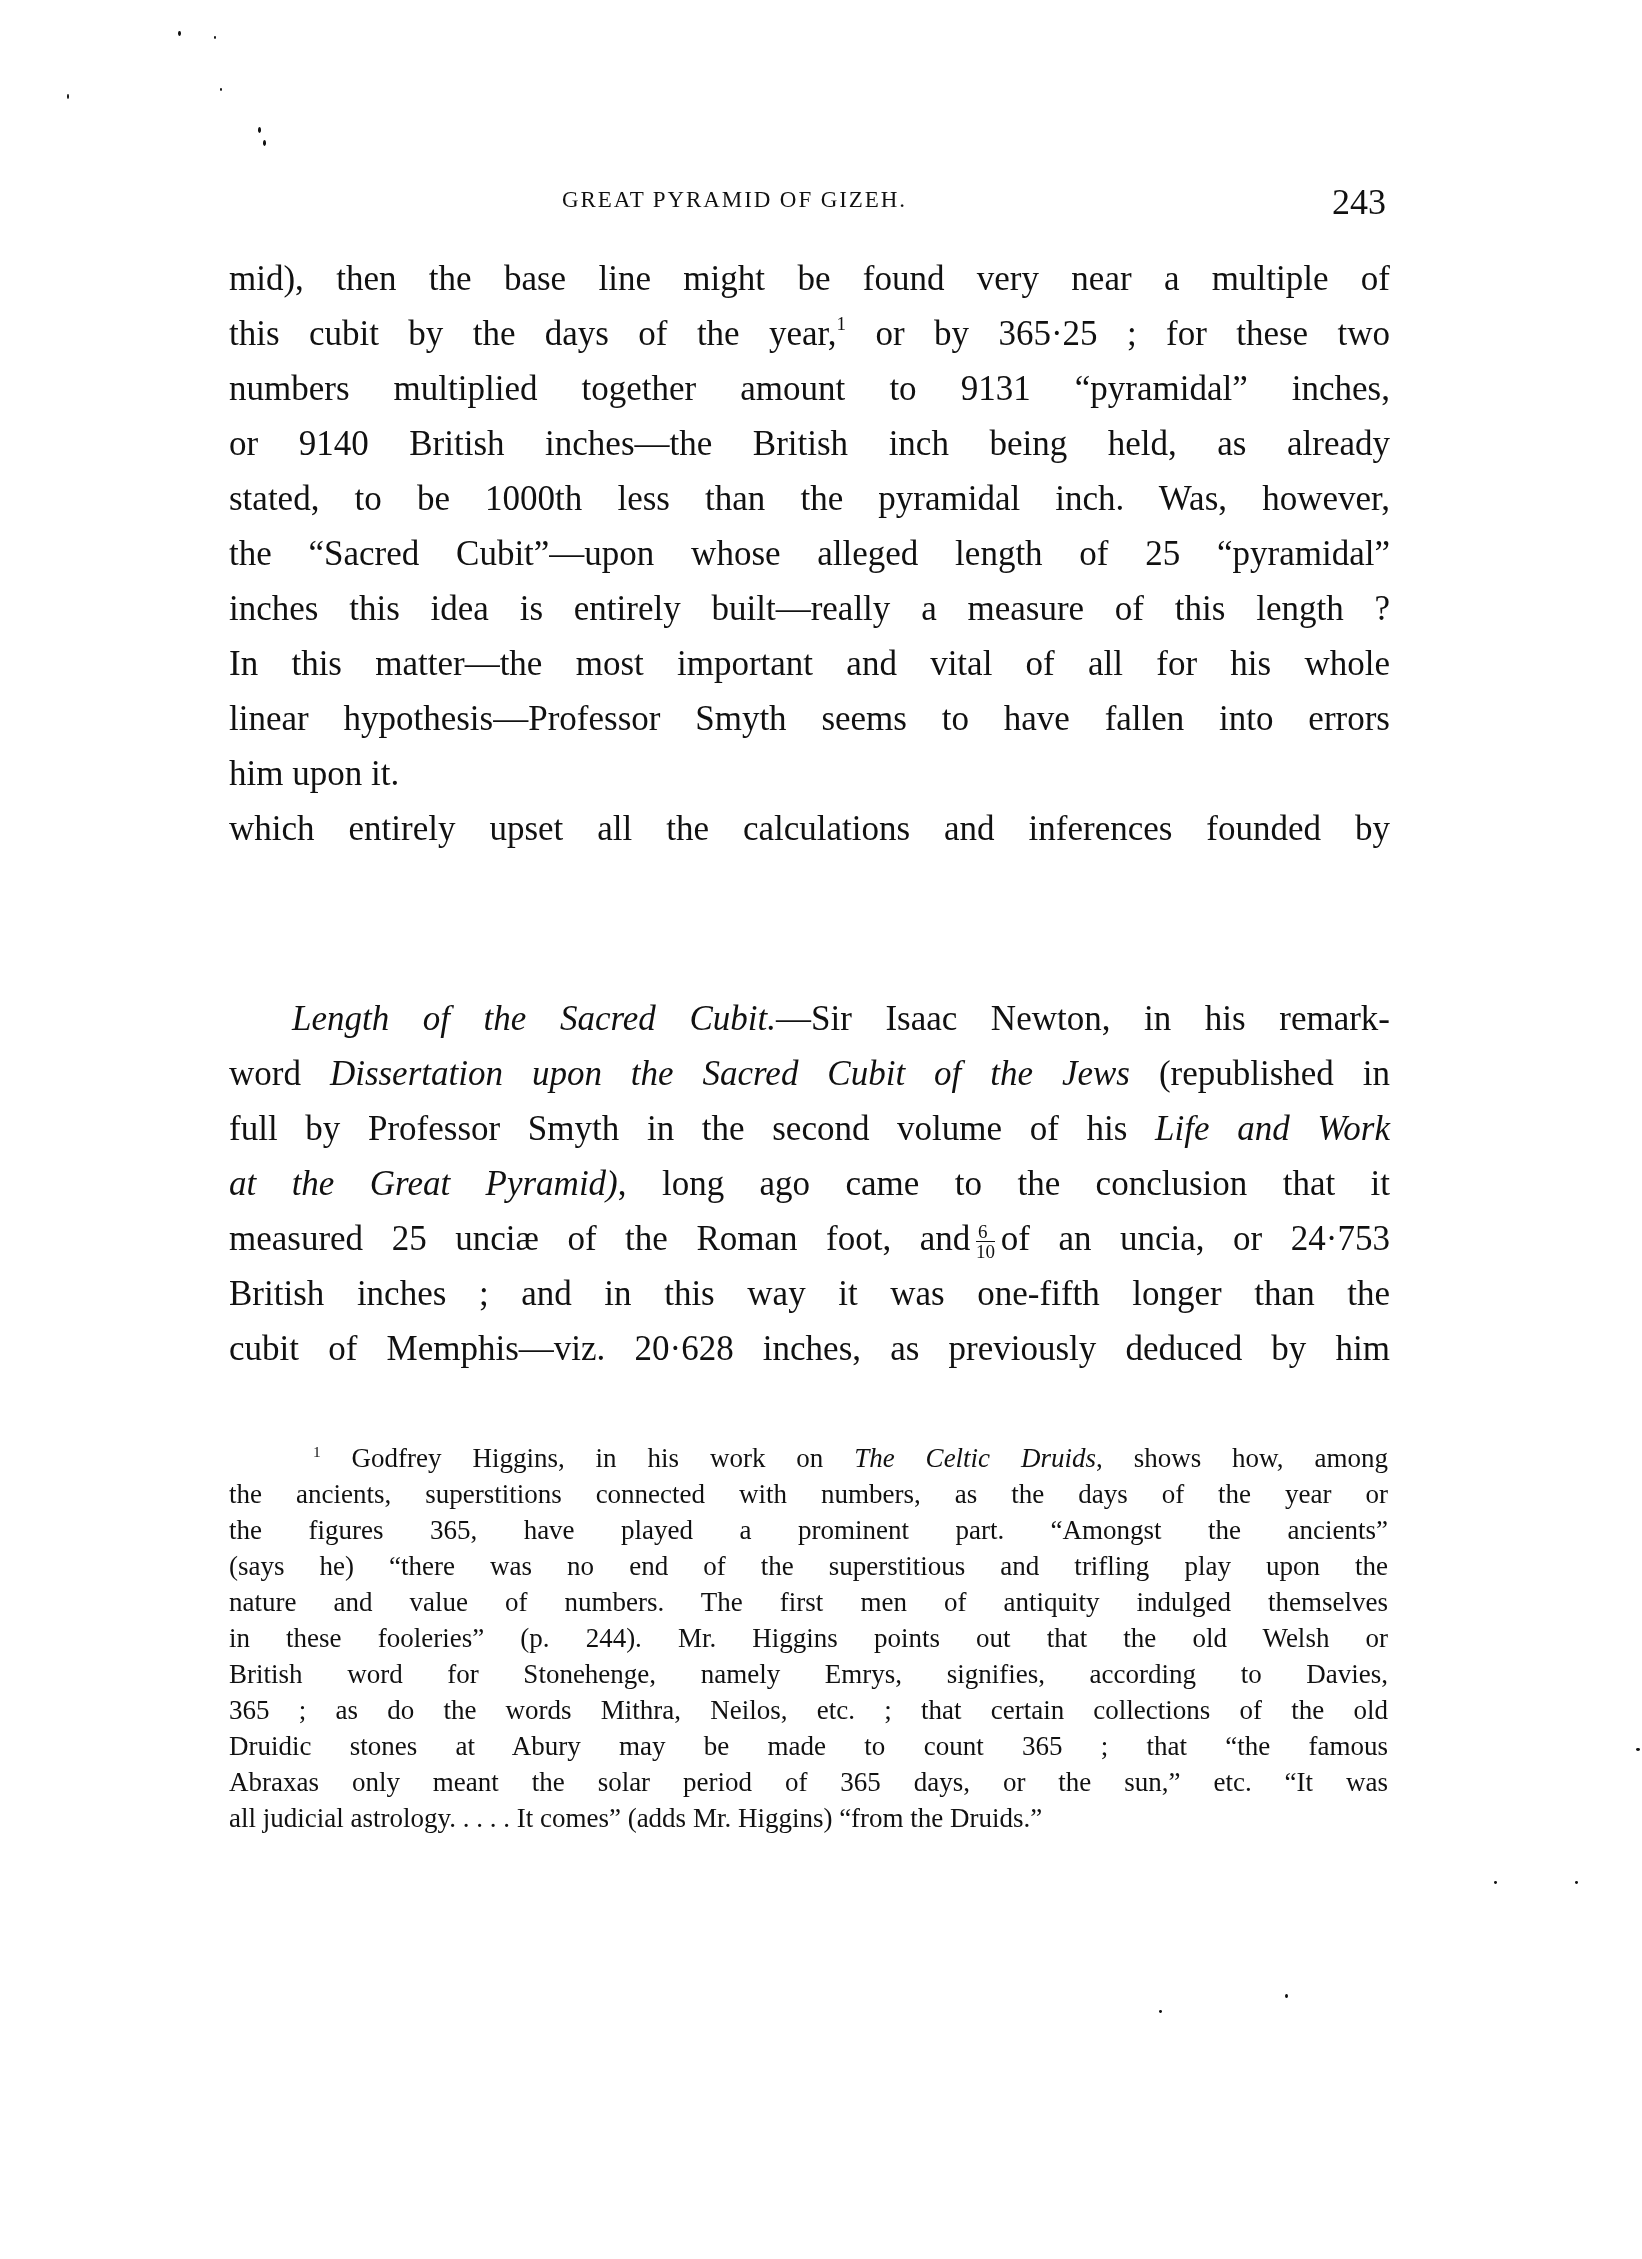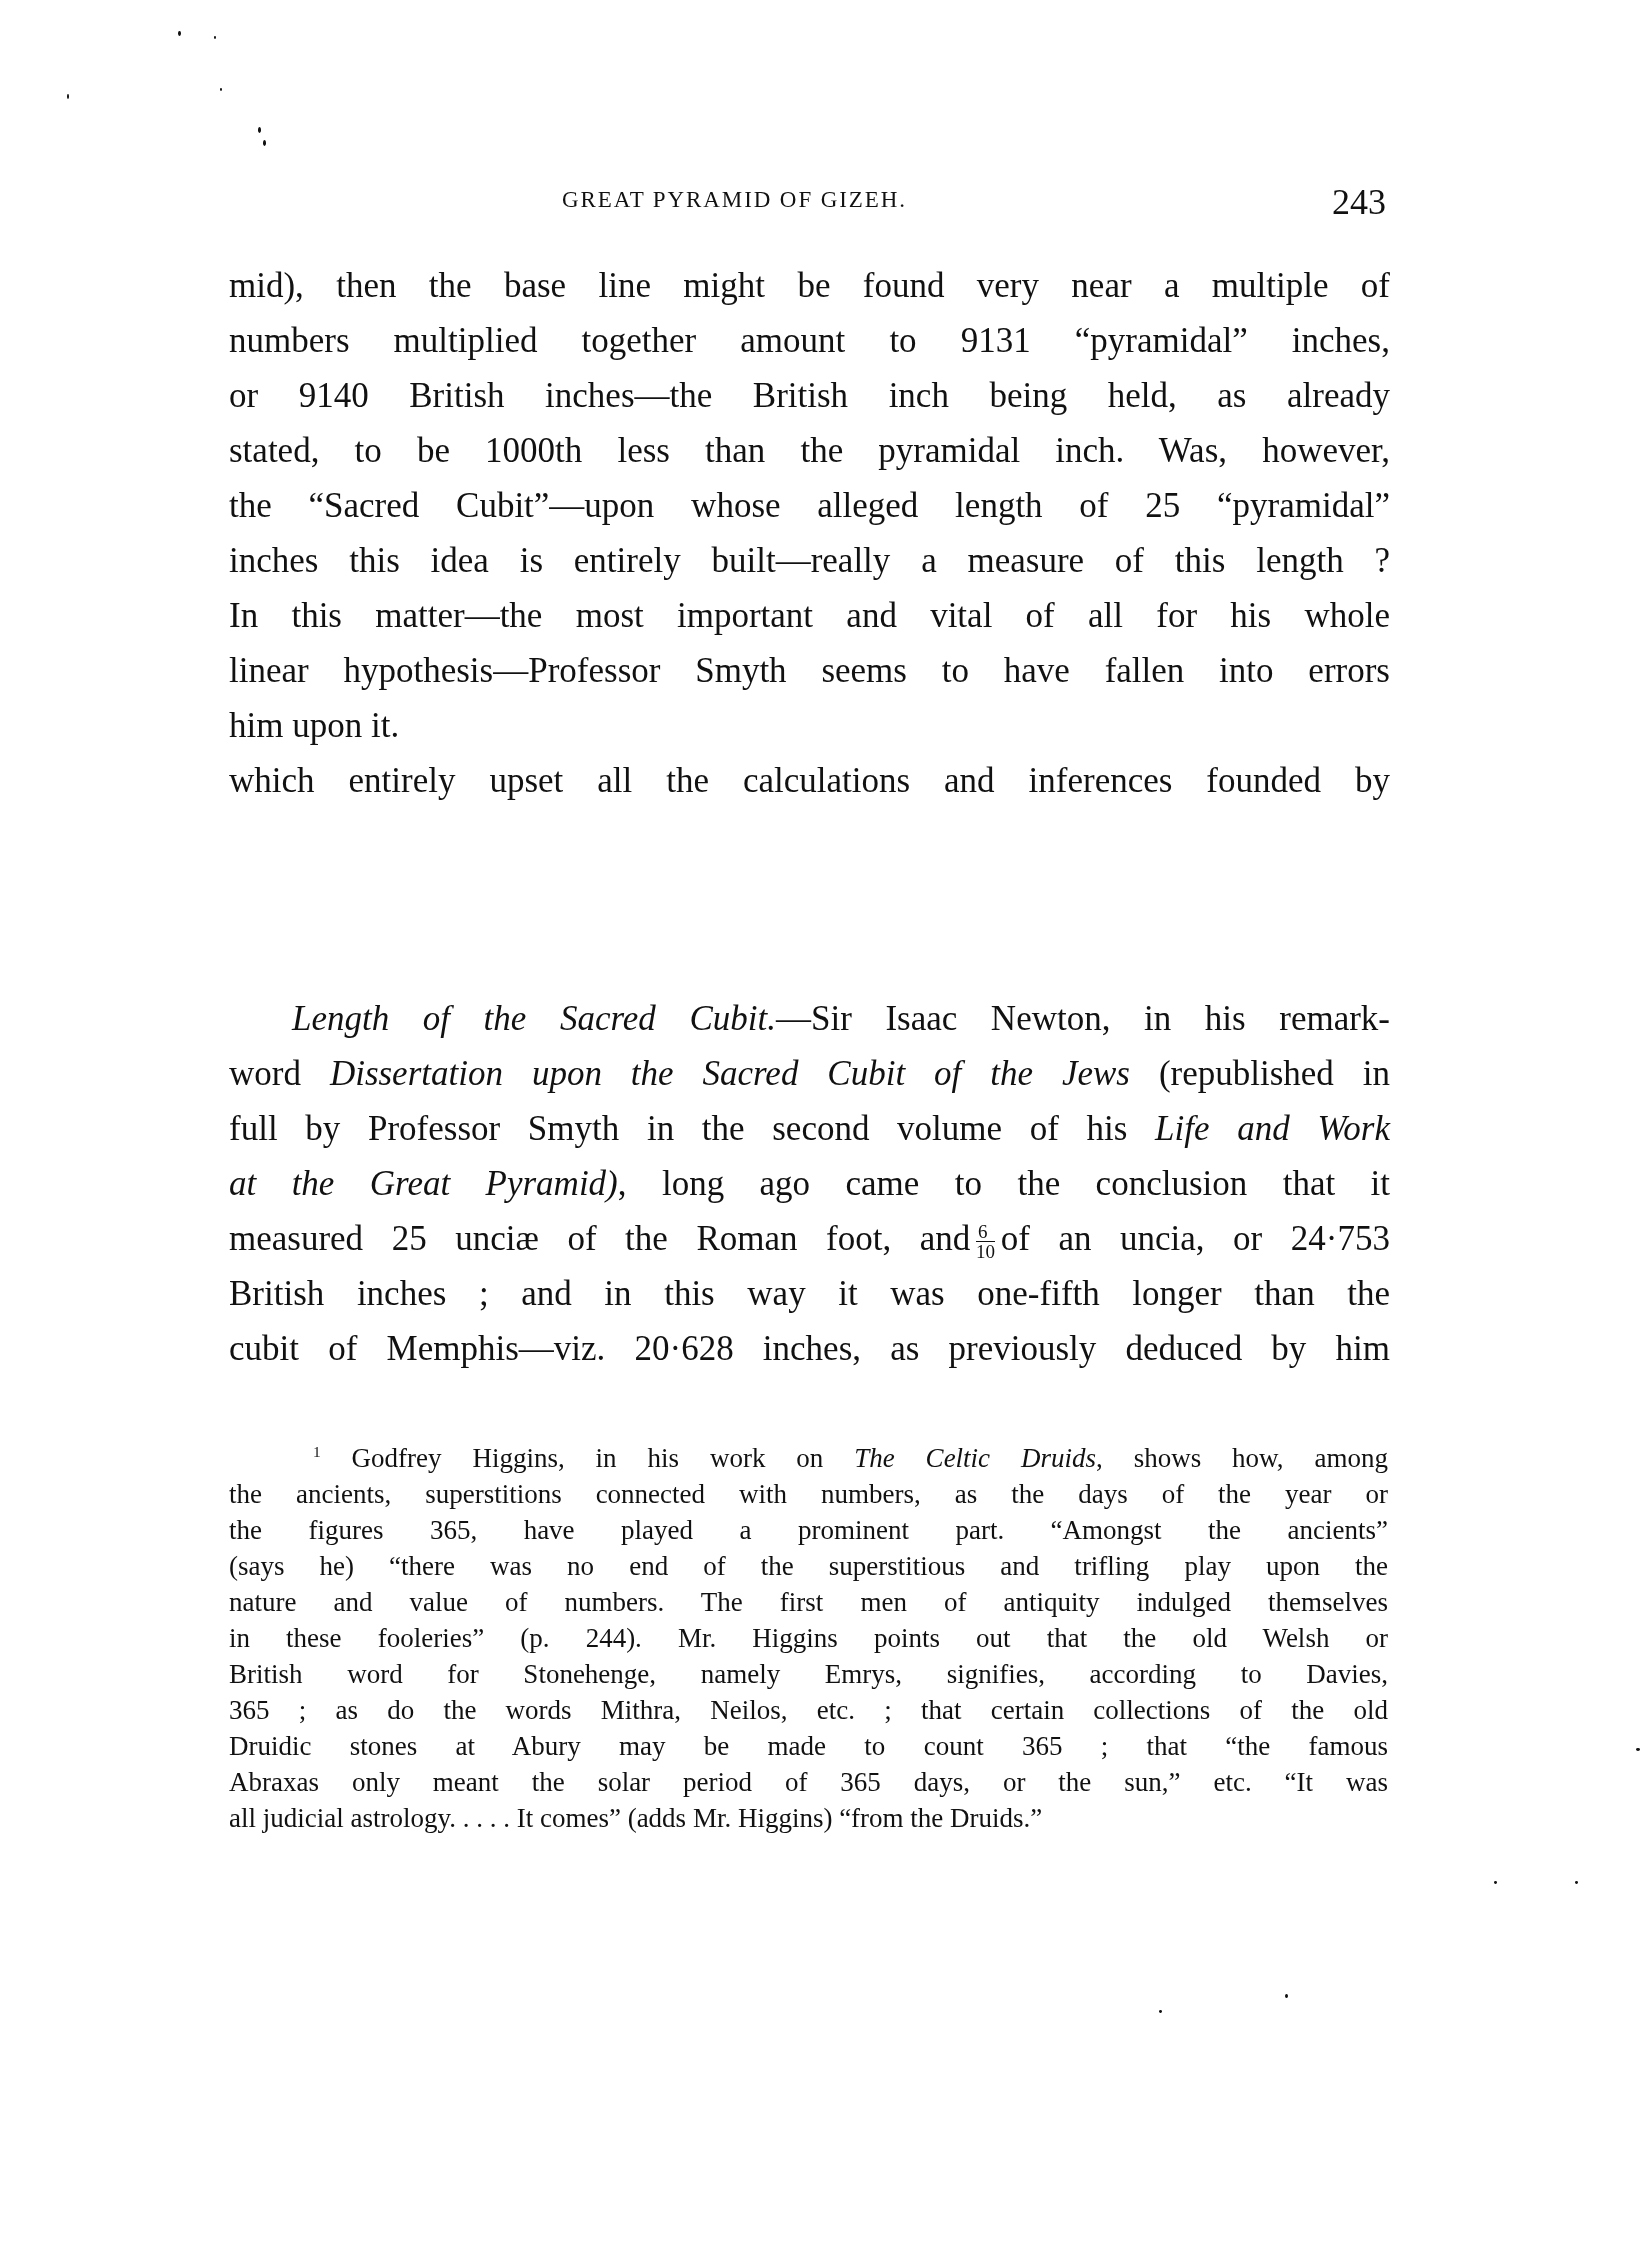--- a/index.html
+++ b/index.html
@@ -35,22 +35,23 @@
 <div class="speck" style="left:1575px;top:1881px;width:2.9px;height:2.9px;"></div>
 <div class="speck" style="left:1494px;top:1881px;width:2.9px;height:2.9px;"></div>
 <div class="speck" style="left:1159px;top:2010px;width:2.9px;height:2.9px;"></div>
 <div class="speck" style="left:1285px;top:1994px;width:2.9px;height:3.8px;"></div>
 
 <div class="header">
   <span class="running-head">GREAT PYRAMID OF GIZEH.</span>
   <span class="page-number">243</span>
 </div>
 
-<div class="body-text" style="top:258px;">
+<div class="body-text" style="top:251px;">
   <div class="line">mid), then the base line might be found very near a multiple of</div>
+  <div class="line"><span>this cubit by the days of the year,</span><sup>1</sup><span> or by 365·25 ; for these two</span></div>
   <div class="line">numbers multiplied together amount to 9131 “pyramidal” inches,</div>
   <div class="line">or 9140 British inches—the British inch being held, as already</div>
   <div class="line">stated, to be 1000th less than the pyramidal inch.  Was, however,</div>
   <div class="line">the “Sacred Cubit”—upon whose alleged length of 25 “pyramidal”</div>
   <div class="line">inches this idea is entirely built—really a measure of this length ?</div>
   <div class="line">In this matter—the most important and vital of all for his whole</div>
   <div class="line">linear hypothesis—Professor Smyth seems to have fallen into errors</div>
   <div class="line last">him upon it.</div>
   <div class="line">which entirely upset all the calculations and inferences founded by</div>
 </div>

